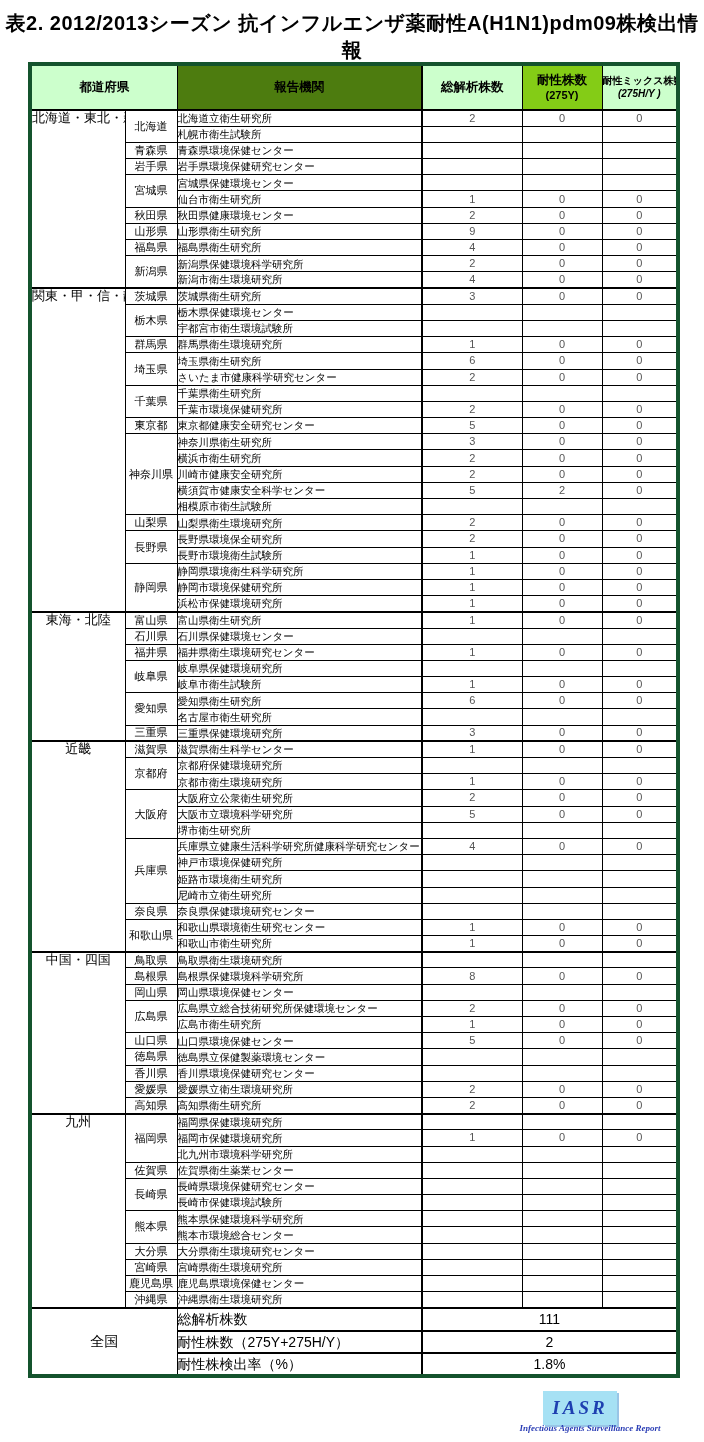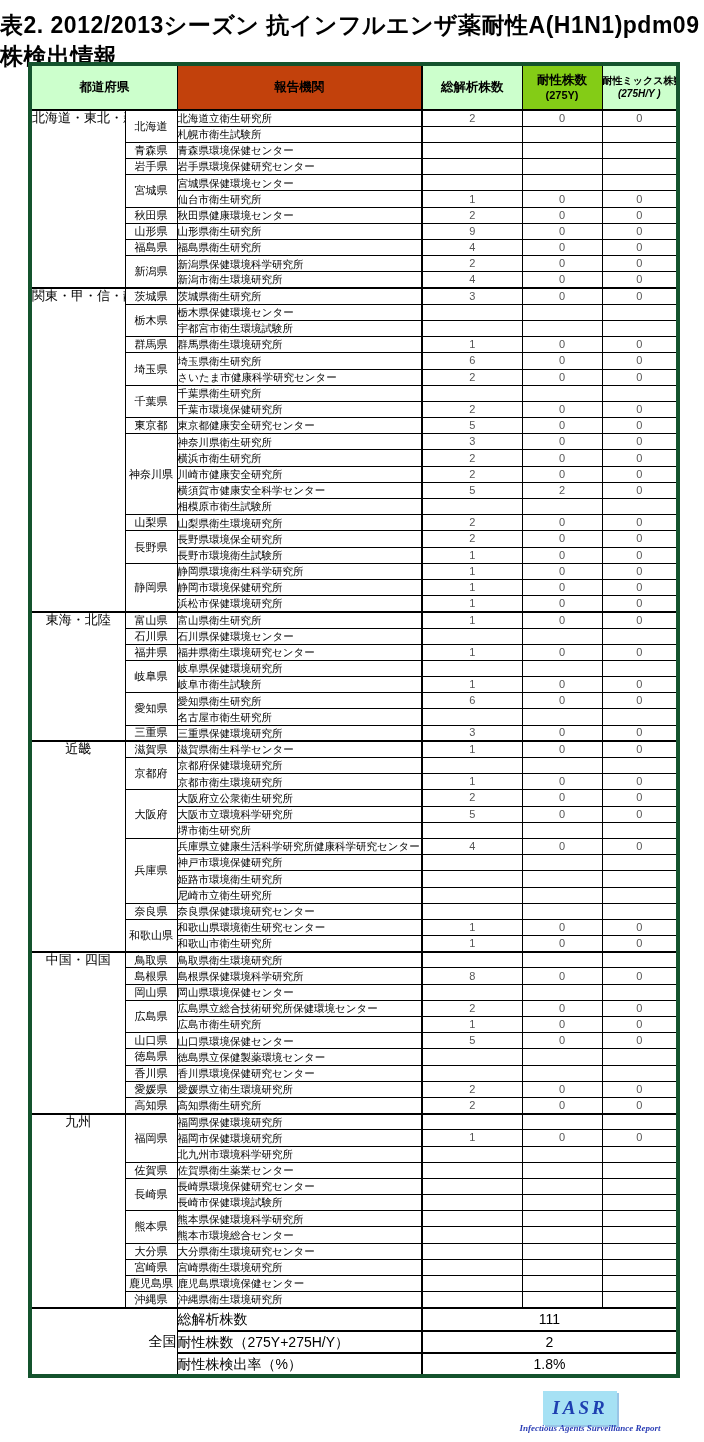--- a/index.html
+++ b/index.html
@@ -1,40 +1,40 @@
 <!DOCTYPE html>
 <html style="--header-bg: #ccffcc; --logo-box: #a6e1f4; --logo-text: #1d3fb0; --logo-sub: #2a3db5;"><head>
 <meta charset="utf-8">
 <style>
   html,body{margin:0;padding:0;background:#fff;}
   .page{position:relative;width:704px;height:1442px;background:#fff;
         font-family:"Liberation Sans","DejaVu Sans",sans-serif;color:#000;overflow:hidden;}
-  .title{position:absolute;left:0;top:10px;width:704px;text-align:left;
-         font-size:23px;font-weight:bold;letter-spacing:0.5px;}
+  .title{position:absolute;left:0;top:10px;width:704px;text-align:center;
+         font-size:20px;font-weight:bold;letter-spacing:0.5px;}
   .date{position:absolute;right:28px;top:42px;font-size:13px;margin-top:41px;}
   table.main{position:absolute;left:28px;top:62px;width:648px;
              table-layout:fixed;border-collapse:collapse;border:4px solid #14532d;}
   table.main td,table.main th{border:1px solid #000;padding:0;overflow:hidden;
              white-space:nowrap;line-height:1;}
   thead tr{height:46px;}
   thead th{background:var(--header-bg,#ccffcc);font-weight:bold;font-size:12.5px;
            text-align:center;vertical-align:middle;}
   thead th .sub{font-size:11px;margin-top:3px;}
   th.mixedcol{font-size:10px;}
   th.mixedcol .sub{font-size:10px;font-style:italic;}
   tbody.data tr{height:16.2px;}
   td.region{vertical-align:top;text-align:center;font-size:13px;padding-top:2px;font-family:Liberation Serif, serif;}
   td.pref{text-align:center;font-size:11px;}
   td.fac{text-align:left;font-size:10.5px;padding-left:4px;}
   td.num{text-align:center;font-size:11px;color:#555;}
   .bl2{border-left:2px solid #000 !important;}
   tr.sec-first td{border-top:2px solid #000;}
   tbody.foot tr{height:22.7px;}
   tbody.foot td{border-top:2px solid #000;}
-  td.f-region{text-align:right;font-size:14px;vertical-align:middle;}
+  td.f-region{text-align:center;font-size:14px;vertical-align:middle;}
   td.f-label{text-align:left;font-size:14px;padding-left:5px;}
   td.f-value{text-align:center;font-size:14px;}
   .logo-box{position:absolute;left:543px;top:1391px;width:74px;height:34px;
             background:var(--logo-box,#a6e1f4);display:flex;align-items:center;justify-content:center;
             font-family:"Liberation Serif","DejaVu Serif",serif;font-style:italic;font-weight:bold;
             font-size:19px;color:var(--logo-text,#1d3fb0);letter-spacing:3px;
             box-shadow:2px 2px 0 rgba(70,150,210,0.55);}
   .logo-sub{position:absolute;left:480px;top:1423px;width:220px;text-align:center;
             font-family:"Liberation Serif","DejaVu Serif",serif;font-style:italic;font-weight:bold;
             font-size:9px;color:var(--logo-sub,#2a3db5);}
@@ -52,21 +52,21 @@
       <col style="width:95px">
         <col style="width:52px">
         <col style="width:245px">
       <col style="width:100px">
         <col style="width:80px">
         <col style="width:76px">
     </colgroup>
     <thead>
       <tr>
         <th colspan="2" style="background: rgb(204, 255, 204);">都道府県</th>
-        <th style="background: #c2410c;">報告機関</th>
+        <th style="background: #4d7c0f;">報告機関</th>
         <th class="bl2" style="background: rgb(204, 255, 204);">総解析株数</th>
         <th style="background: #84cc16;">
           <div>耐性株数</div>
           <div class="sub">(275Y)</div>
         </th>
         <th class="mixedcol" style="background: rgb(204, 255, 204);">
           <div>耐性ミックス株数</div>
           <div class="sub">(275H/Y )</div>
         </th>
       </tr>

